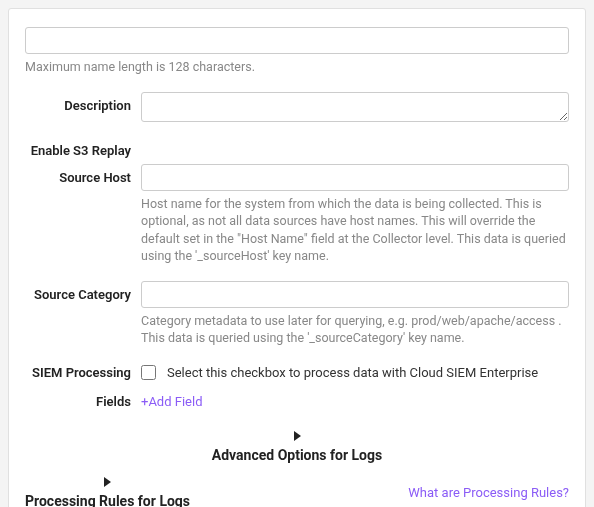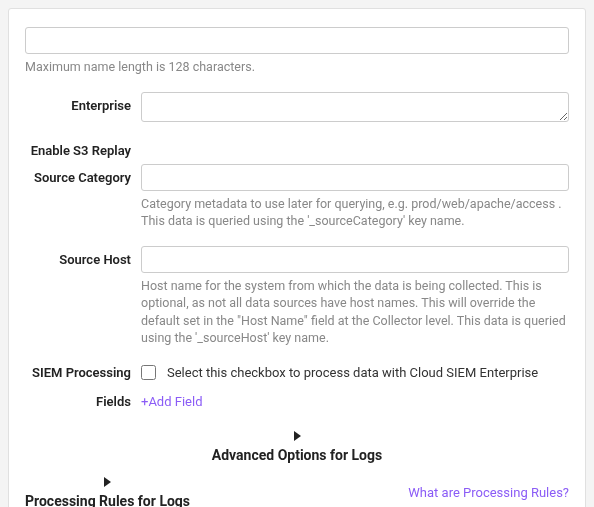--- a/index.html
+++ b/index.html
@@ -137,44 +137,44 @@
 <div class="panel">
 
   <div class="form-row">
     <div class="field-col">
       <input type="text" value="" style="">
       <div class="help">Maximum name length is 128 characters.</div>
     </div>
   </div>
 
   <div class="form-row">
-    <div class="label-col">Enterprise</div>
+    <div class="label-col">Description</div>
     <div class="field-col">
       <textarea style=""></textarea>
       <div style="height:10px"></div>
     </div>
   </div>
 
   <div class="form-row">
     <div class="label-col" style="padding-top:2px">Enable S3 Replay</div>
   </div>
 
   <div class="form-row">
+    <div class="label-col">Source Host</div>
+    <div class="field-col">
+      <input type="text" value="" style="">
+      <div class="help">Host name for the system from which the data is being collected. This is optional, as not all data sources have host names. This will override the default set in the "Host Name" field at the Collector level. This data is queried using the '_sourceHost' key name.</div>
+    </div>
+  </div>
+
+  <div class="form-row">
     <div class="label-col">Source Category</div>
     <div class="field-col">
       <input type="text" value="" style="">
       <div class="help">Category metadata to use later for querying, e.g. prod/web/apache/access . This data is queried using the '_sourceCategory' key name.</div>
-    </div>
-  </div>
-
-  <div class="form-row">
-    <div class="label-col">Source Host</div>
-    <div class="field-col">
-      <input type="text" value="" style="">
-      <div class="help">Host name for the system from which the data is being collected. This is optional, as not all data sources have host names. This will override the default set in the "Host Name" field at the Collector level. This data is queried using the '_sourceHost' key name.</div>
     </div>
   </div>
 
   <div class="form-row">
     <div class="label-col" style="padding-top:2px">SIEM Processing</div>
     <div class="field-col">
       <div class="check-row check-row-nomb">
         <input type="checkbox" style="">
         <span class="checkbox-label">Select this checkbox to process data with Cloud SIEM Enterprise</span>
       </div>

